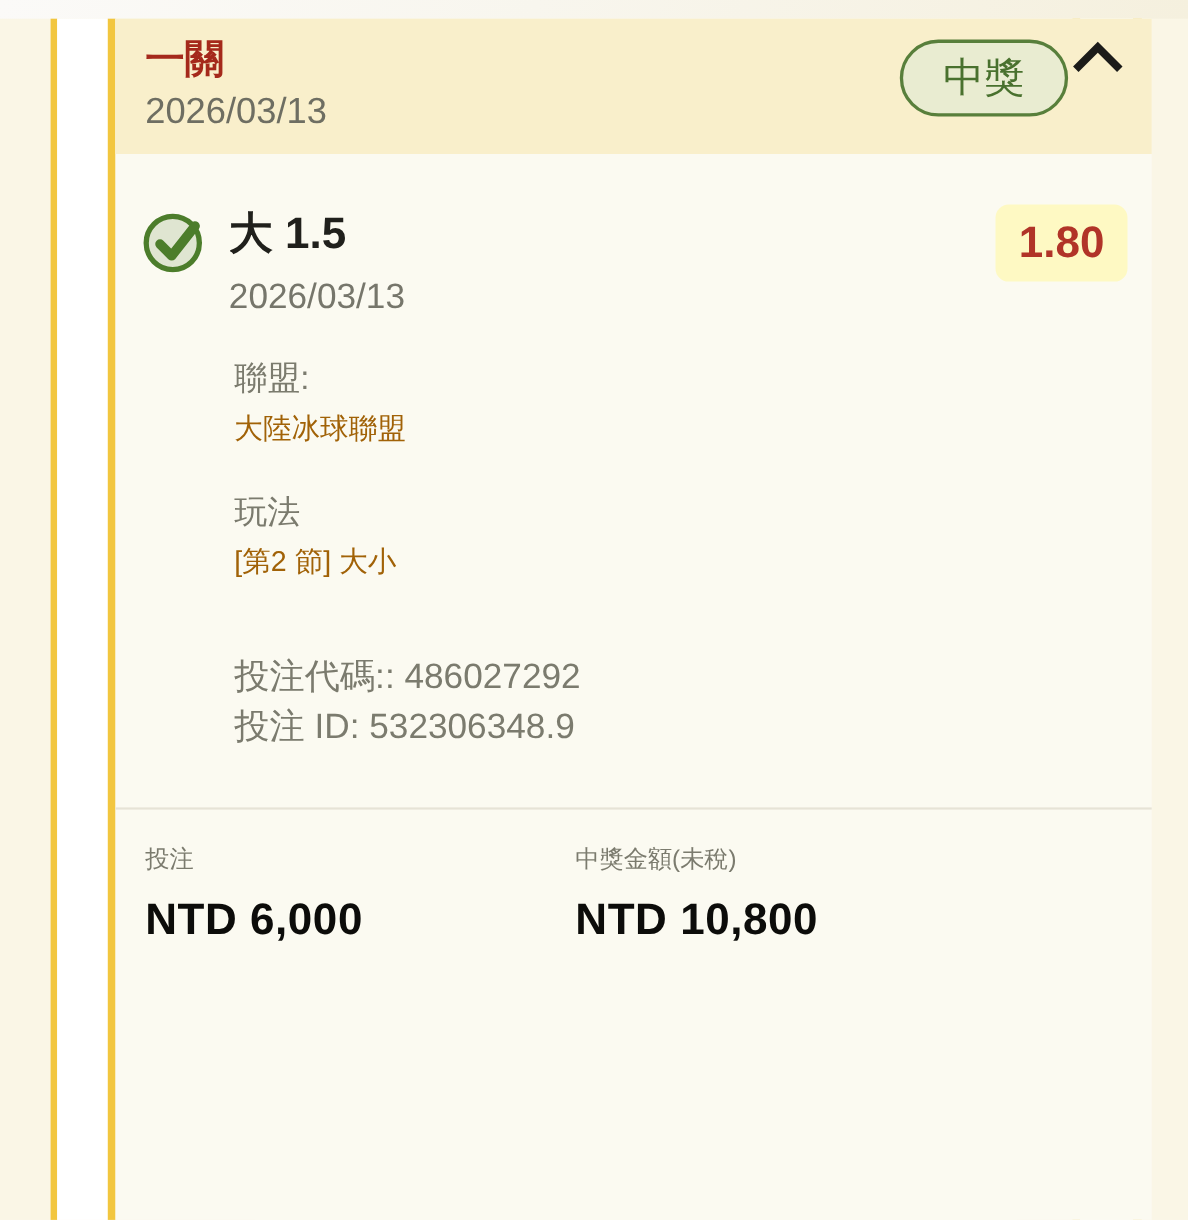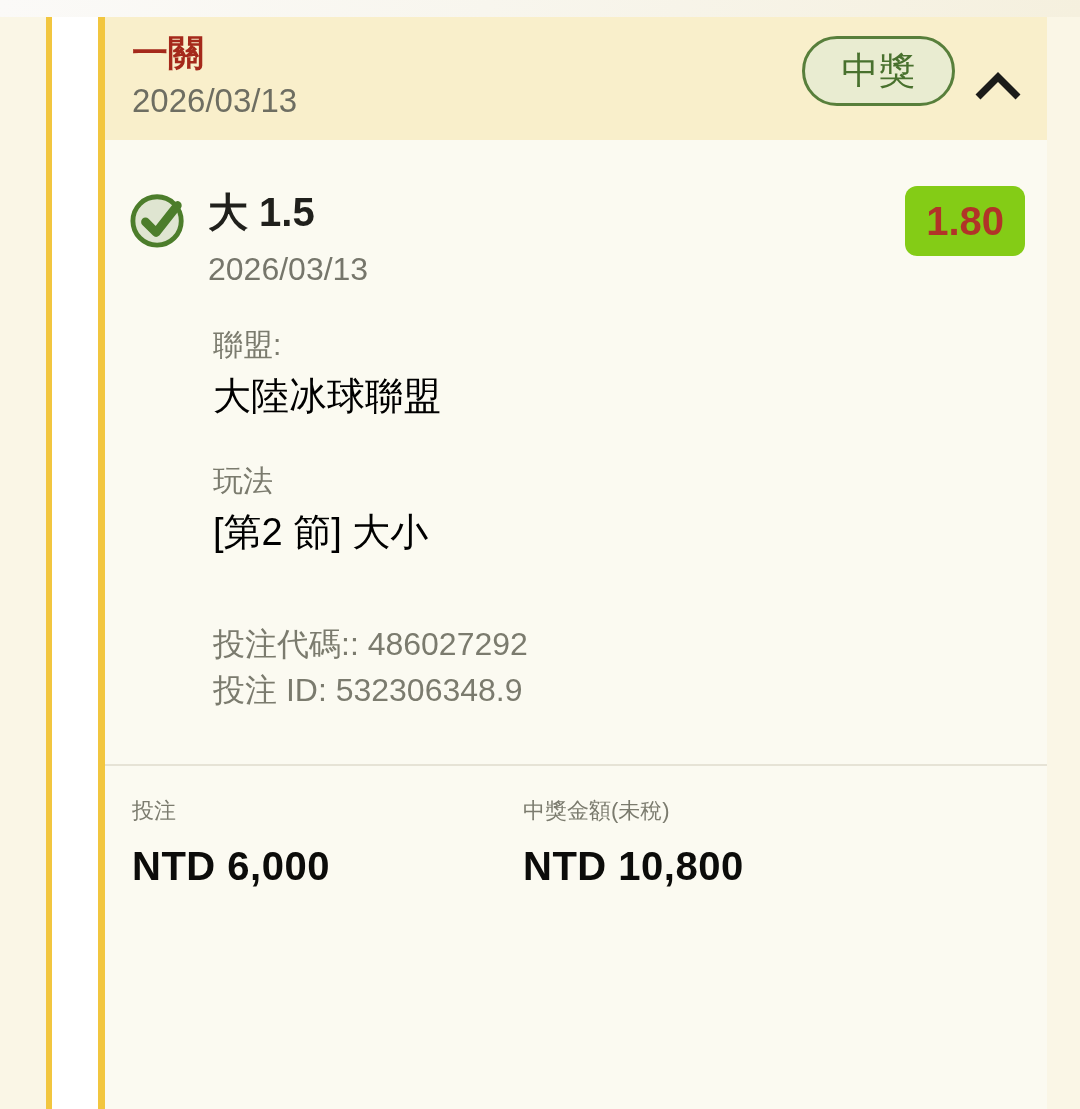--- a/index.html
+++ b/index.html
@@ -39,21 +39,21 @@
     height: 123px;
     background: #f9efcb;
     padding: 10px 24px 0 27px;
     display: flex; justify-content: space-between; align-items: flex-start;
   }
   .hdr-title {
     font-size: 36px; font-weight: bold; color: #a5291b;
     line-height: 1.3; margin-top: 3px;
   }
   .hdr-date { font-size: 33px; color: #6e6e62; line-height: 1.3; margin-top: 3px; }
-  .hdr-right { display: flex; align-items: flex-end; gap: 18px; margin-top: 9px; }
+  .hdr-right { display: flex; align-items: flex-start; gap: 2px; margin-top: 9px; }
   .status-pill {
     display: inline-flex; align-items: center; justify-content: center;
     min-width: 153px; height: 70px; padding: 0 28px;
     border: 3px solid #587f3b; border-radius: 999px;
     background: #e9ecd1; color: #49712e;
     font-size: 37px; cursor: pointer;
   }
   .chevron-btn { display: flex; align-items: center; cursor: pointer; }
 
   .card-body { position: relative; }
@@ -63,30 +63,30 @@
     display: flex; align-items: flex-start;
     margin: 48px 22px 0 25px;
   }
   .check-wrap { flex: none; width: 58px; height: 58px; margin-top: 2px; }
   .sel-main { margin-left: 20px; }
   .sel-name { font-size: 40px; font-weight: bold; color: #20201c; line-height: 1.2; }
   .sel-date { font-size: 32px; color: #76766b; line-height: 1.3; margin-top: 13px; }
   .sel-spacer { flex: 1; }
   .odds-badge {
     flex: none;
-    background: #84cc16; color: #b13428;
+    background: #fef9c3; color: #b13428;
     font-size: 40px; font-weight: 700;
     padding: 9px 21px; border-radius: 12px; line-height: 1.3;
     margin-top: -2px;
   }
 
   
   .details { margin-left: 108px; margin-right: 40px; }
   .field-label { font-size: 30px; color: #7b7b6e; line-height: 1.2; }
-  .field-value { font-size: 38px; color: #000000; line-height: 1.25; margin-top: 10px; }
+  .field-value { font-size: 26px; color: #a16207; line-height: 1.25; margin-top: 10px; }
   .f-league { margin-top: 36px; }
   .f-play   { margin-top: 43px; }
   .f-event  { margin-top: 44px; }
 
   .event-row { display: flex; align-items: center; margin-top: 8px; }
   .event-code {
     flex: none;
     background: #e7e6e0; color: #1c1c1a;
     font-size: 42px; line-height: 1;
     padding: 17px 16px 12px 16px; border-radius: 16px;

